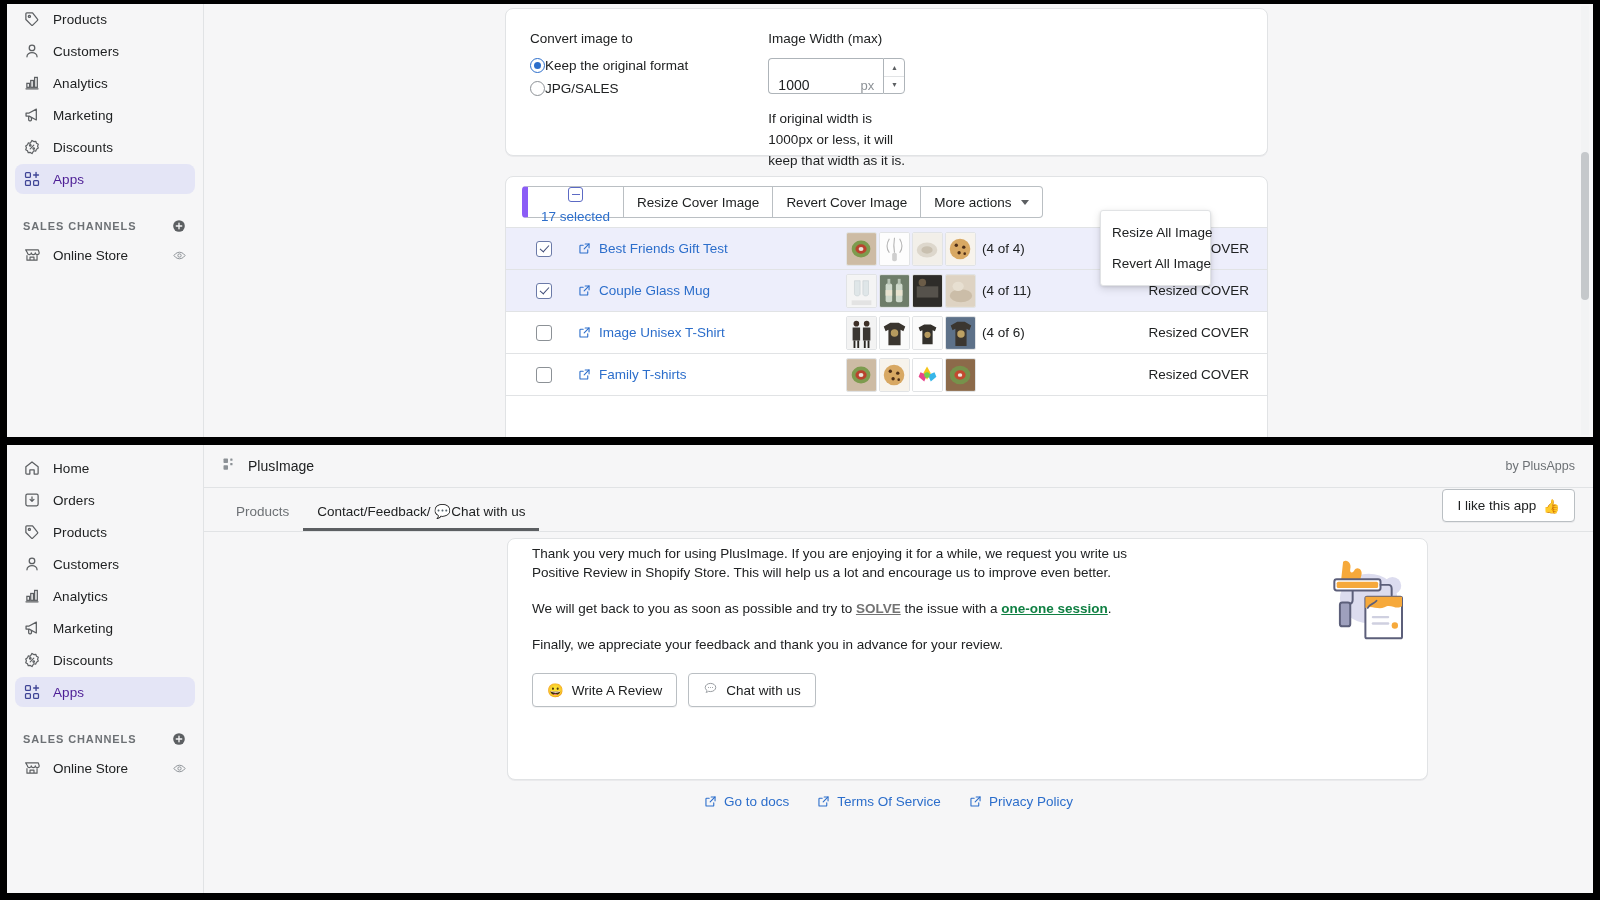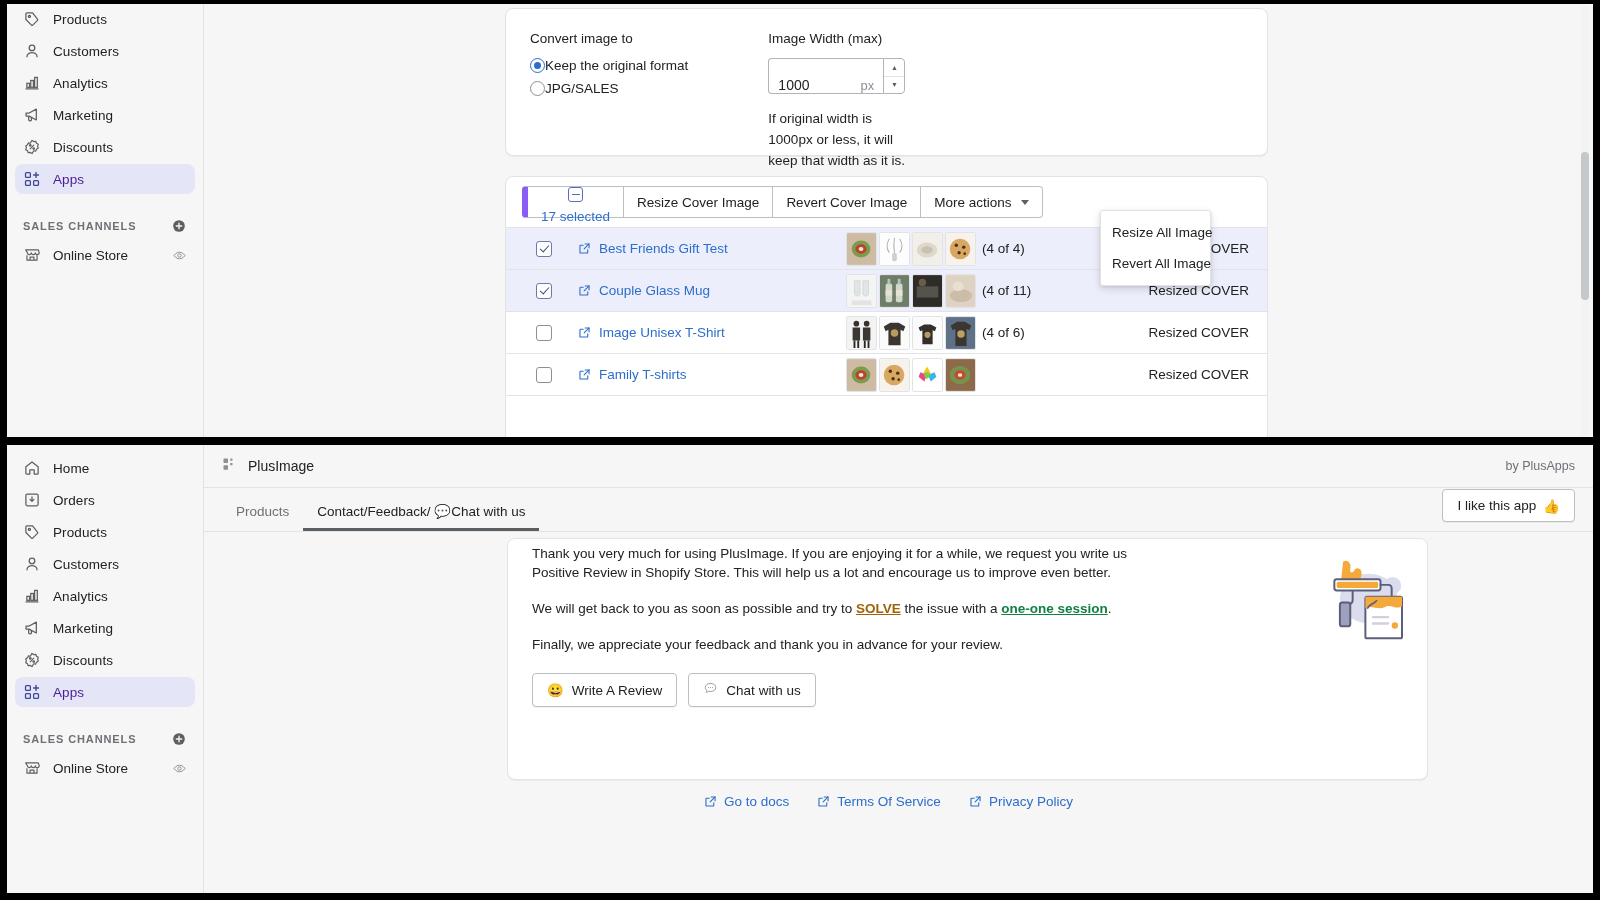--- a/index.html
+++ b/index.html
@@ -204,21 +204,21 @@
     position: absolute; left: 303px; top: 93px; width: 921px; height: 242px;
     padding: 5px 24px; overflow: hidden;
   }
   .para { font-size: 13.5px; color: #202223; line-height: 19px; margin: 0 0 17px 0; max-width: 638px; }
   .para:last-of-type { margin-bottom: 0; }
   .email-chip {
     display: inline-flex; align-items: center; height: 27px; padding: 0 11px;
     border: 1px solid #d9dbdd; border-radius: 4px; background: #fff;
     font-size: 13.5px; color: #202223; vertical-align: middle; margin-left: 6px;
   }
-  .solve { color: #a16207; font-weight: 700; text-decoration: underline; }
+  .solve { color: #737373; font-weight: 700; text-decoration: underline; }
   .oneone { color: #108043; font-weight: 700; text-decoration: underline; }
   .cta-row { display: flex; gap: 11px; margin-top: 19px; }
   .cta {
     display: flex; align-items: center; gap: 8px;
     height: 34px; padding: 0 14px; background: #fff;
     border: 1px solid #babfc3; border-radius: 4px;
     font-size: 13.5px; color: #202223; cursor: pointer;
     box-shadow: 0 1px 0 rgba(22,29,37,.05);
   }
   .illus { position: absolute; right: 20px; top: 18px; width: 88px; height: 86px; }

